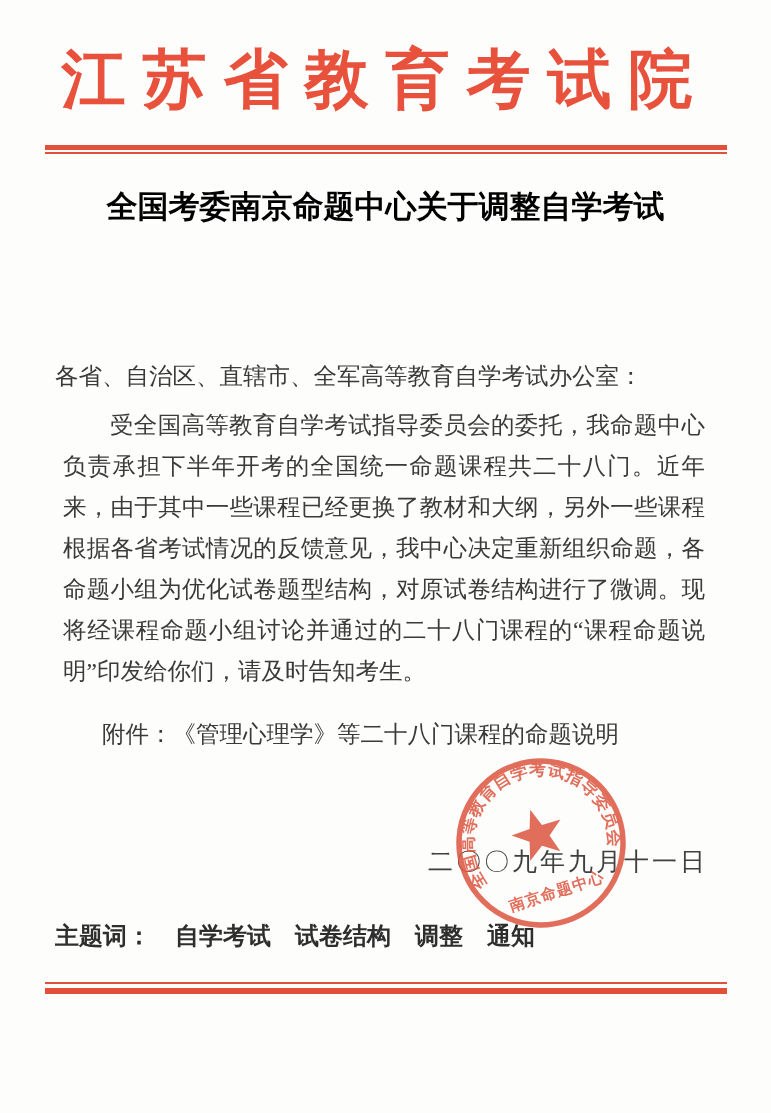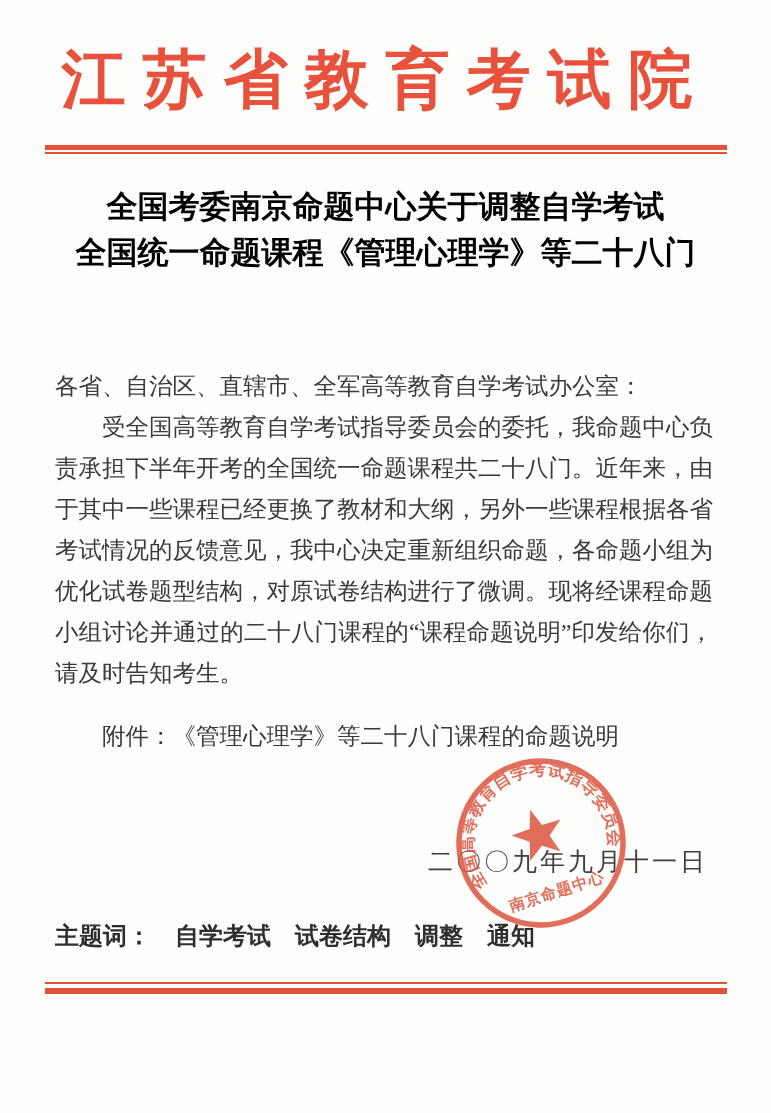--- a/index.html
+++ b/index.html
@@ -35,29 +35,29 @@
     position: absolute;
     top: 184px; left: 40px; right: 40px;
     text-align: center;
     font-size: 31px;
     font-weight: bold;
     color: #000000;
     line-height: 46px;
   }
   .body-block {
     position: absolute;
-    top: 366px; left: 55px;
+    top: 356px; left: 55px;
     width: 658px;
     font-size: 23.5px;
     line-height: 41px;
     text-align: justify;
     color: #3a3a3a;
   }
   .salutation { margin: 0; }
-  .paragraph  { margin: 0; text-indent: 2em; }
+  .paragraph  { margin: 8px; text-indent: 2em; }
   .attachment { margin: 22px 0 0 0; text-indent: 2em; }
   .issue-date {
     position: absolute;
     top: 845px; left: 428px;
     font-size: 25px;
     letter-spacing: 3px;
     color: #404040;
     z-index: 1;
     white-space: nowrap;
   }
@@ -84,21 +84,20 @@
 
   <div class="letterhead">江苏省教育考试院</div>
 
   <div class="rule rule-top">
     <div class="thick"></div>
     <div class="thin"></div>
   </div>
 
   <div class="doc-title">
     <div>全国考委南京命题中心关于调整自学考试</div>
-    <div>全国统一命题课程《管理心理学》等二十八门</div>
   </div>
 
   <div class="body-block">
     <p class="salutation">各省、自治区、直辖市、全军高等教育自学考试办公室：</p>
     <p class="paragraph">受全国高等教育自学考试指导委员会的委托，我命题中心负责承担下半年开考的全国统一命题课程共二十八门。近年来，由于其中一些课程已经更换了教材和大纲，另外一些课程根据各省考试情况的反馈意见，我中心决定重新组织命题，各命题小组为优化试卷题型结构，对原试卷结构进行了微调。现将经课程命题小组讨论并通过的二十八门课程的“课程命题说明”印发给你们，请及时告知考生。</p>
     <p class="attachment">附件：《管理心理学》等二十八门课程的命题说明</p>
   </div>
 
   <div class="issue-date">二〇〇九年九月十一日</div>
 

